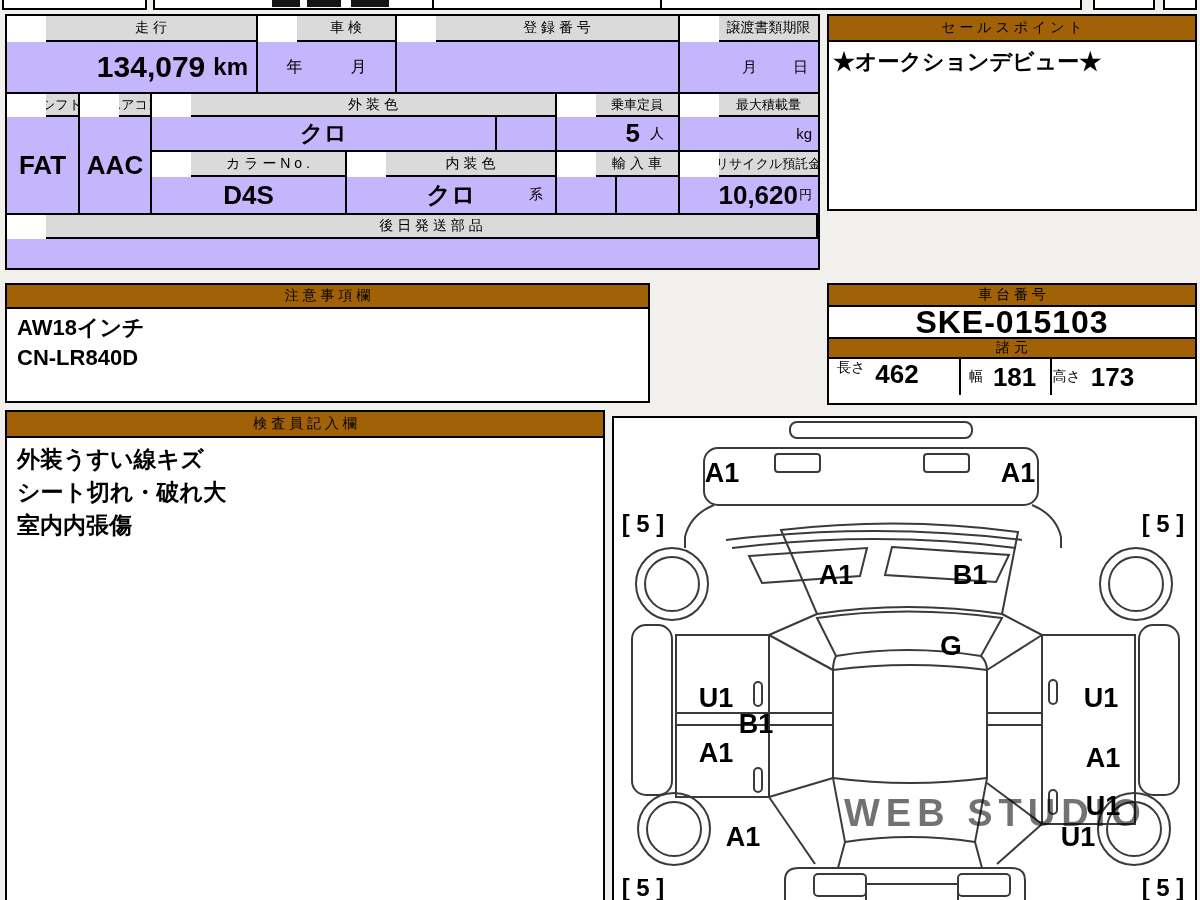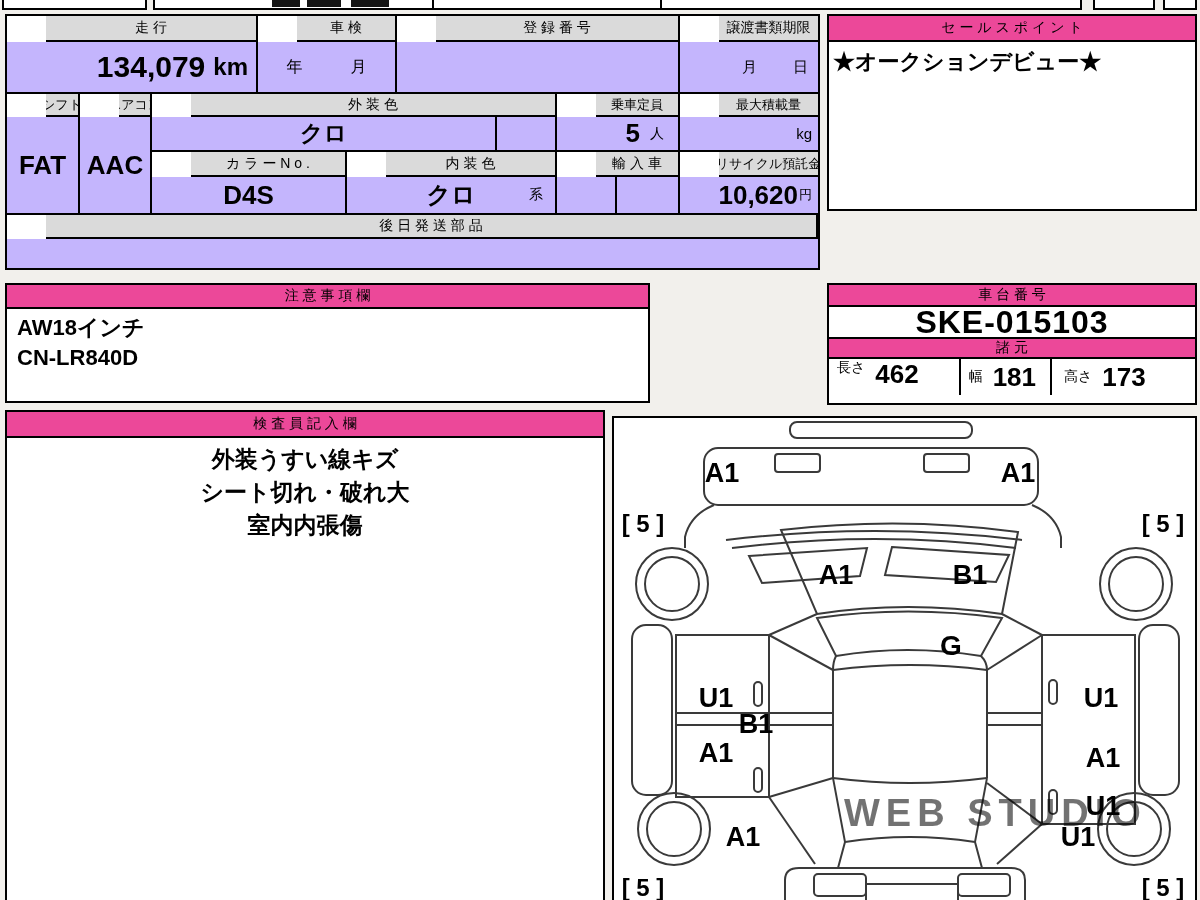--- a/index.html
+++ b/index.html
@@ -1,34 +1,34 @@
 <!DOCTYPE html>
 <html><head>
 <meta charset="utf-8">
 <style>
   html,body{margin:0;padding:0;background:#f2f0ec;}
   #page{position:relative;width:1200px;height:900px;background:#f2f0ec;
         font-family:"Liberation Sans",sans-serif;overflow:hidden;color:#000;}
   .box{position:absolute;background:#fff;border:2px solid #000;box-sizing:border-box;}
   .noBottom{border-bottom:none;}
-  .bar{height:24px;background:#ec4899;border-bottom:2px solid #000;display:flex;
+  .bar{height:24px;background:#a16207;border-bottom:2px solid #000;display:flex;
        align-items:center;justify-content:center;font-size:14px;box-sizing:border-box;}
   .grid{position:absolute;display:grid;background:#fff;border:2px solid #000;box-sizing:border-box;}
   .cell{display:flex;align-items:center;border-right:2px solid #000;border-bottom:2px solid #000;
         box-sizing:border-box;overflow:hidden;white-space:nowrap;background:#c4b5fd;}
   .hd{background:#dadada;justify-content:center;font-size:14px;margin-left:39px;}
   .ncr{border-right:none;}.ncb{border-bottom:none;}
   .ctr{justify-content:center;}.rt{justify-content:flex-end;}
   .bold{font-weight:bold;}
   .unit{font-weight:normal;font-size:14px;}
   .stripSeg{position:absolute;top:0;height:10px;border:2px solid #000;border-top:none;box-sizing:border-box;background:#fff;}
   .tick{position:absolute;top:0;width:2px;height:8px;background:#000;}
   .frag{position:absolute;top:0;height:7px;background:#141414;}
   .noteLines{padding:4px 10px;font-weight:bold;font-size:22px;line-height:30px;}
-  .inspLines{padding:5px 4px;font-weight:bold;font-size:23px;line-height:33px;text-align:center;}
+  .inspLines{padding:5px 10px;font-weight:bold;font-size:23px;line-height:33px;}
   svg text{font-family:"Liberation Sans",sans-serif;font-weight:bold;fill:#000;}
 </style>
 </head>
 <body>
 
 <div id="page">
 
   <div class="stripSeg" style="left:2px;width:145px;"></div>
   <div class="stripSeg" style="left:153px;width:929px;">
     <div class="frag" style="left:117px;width:28px;"></div>
@@ -122,21 +122,21 @@
     <div class="bar" style="height:20px;">諸 元</div>
     <div style="display:flex;height:36px;">
       <div style="width:140px;border-right:2px solid #000;display:flex;gap:10px;padding-left:8px;box-sizing:border-box;">
         <span style="font-size:14px;">長さ</span>
         <span class="bold" style="font-size:26px;">462</span>
       </div>
       <div style="width:97px;border-right:2px solid #000;display:flex;align-items:center;gap:10px;padding-left:8px;box-sizing:border-box;">
         <span style="font-size:14px;">幅</span>
         <span class="bold" style="font-size:26px;">181</span>
       </div>
-      <div style="width:152px;display:flex;align-items:center;gap:10px;padding-left:12px;box-sizing:border-box;">
+      <div style="width:152px;display:flex;align-items:center;gap:10px;padding-left:0;box-sizing:border-box;">
         <span style="font-size:14px;">高さ</span>
         <span class="bold" style="font-size:26px;">173</span>
       </div>
     </div>
   </div>
 
   <div class="box noBottom" style="left:5px;top:410px;width:600px;height:490px;">
     <div class="bar" style="height:26px;">検 査 員 記 入 欄</div>
     <div class="inspLines">
       <div>外装うすい線キズ</div>

